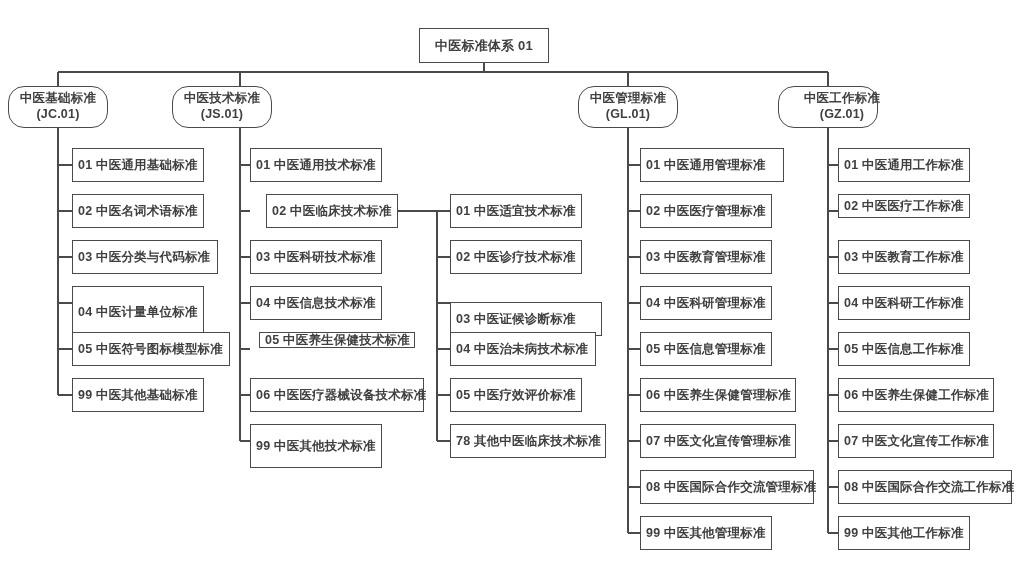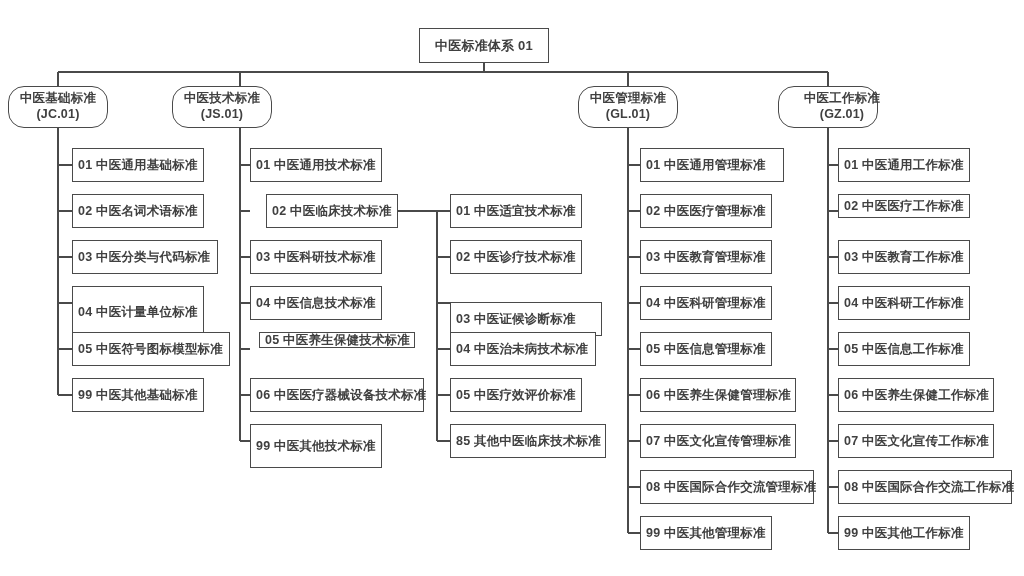--- a/index.html
+++ b/index.html
@@ -161,15 +161,15 @@
       <div class="node leaf" style="left: 838px; top: 332px; width: 132px; height: 34px;">05 中医信息工作标准</div>
       <div class="node leaf" style="left: 838px; top: 378px; width: 156px; height: 34px;">06 中医养生保健工作标准</div>
       <div class="node leaf" style="left: 838px; top: 424px; width: 156px; height: 34px;">07 中医文化宣传工作标准</div>
       <div class="node leaf" style="left: 838px; top: 470px; width: 174px; height: 34px;">08 中医国际合作交流工作标准</div>
       <div class="node leaf" style="left: 838px; top: 516px; width: 132px; height: 34px;">99 中医其他工作标准</div>
       <div class="node leaf" style="left: 450px; top: 194px; width: 132px; height: 34px;">01 中医适宜技术标准</div>
       <div class="node leaf" style="left: 450px; top: 240px; width: 132px; height: 34px;">02 中医诊疗技术标准</div>
       <div class="node leaf" style="left: 450px; top: 302px; width: 152px; height: 34px;">03 中医证候诊断标准</div>
       <div class="node leaf" style="left: 450px; top: 332px; width: 146px; height: 34px;">04 中医治未病技术标准</div>
       <div class="node leaf" style="left: 450px; top: 378px; width: 132px; height: 34px;">05 中医疗效评价标准</div>
-      <div class="node leaf" style="left: 450px; top: 424px; width: 156px; height: 34px;">85 其他中医临床技术标准</div>
+      <div class="node leaf" style="left: 450px; top: 424px; width: 156px; height: 34px;">78 其他中医临床技术标准</div>
     </div>
 </div>
 
 </body></html>

